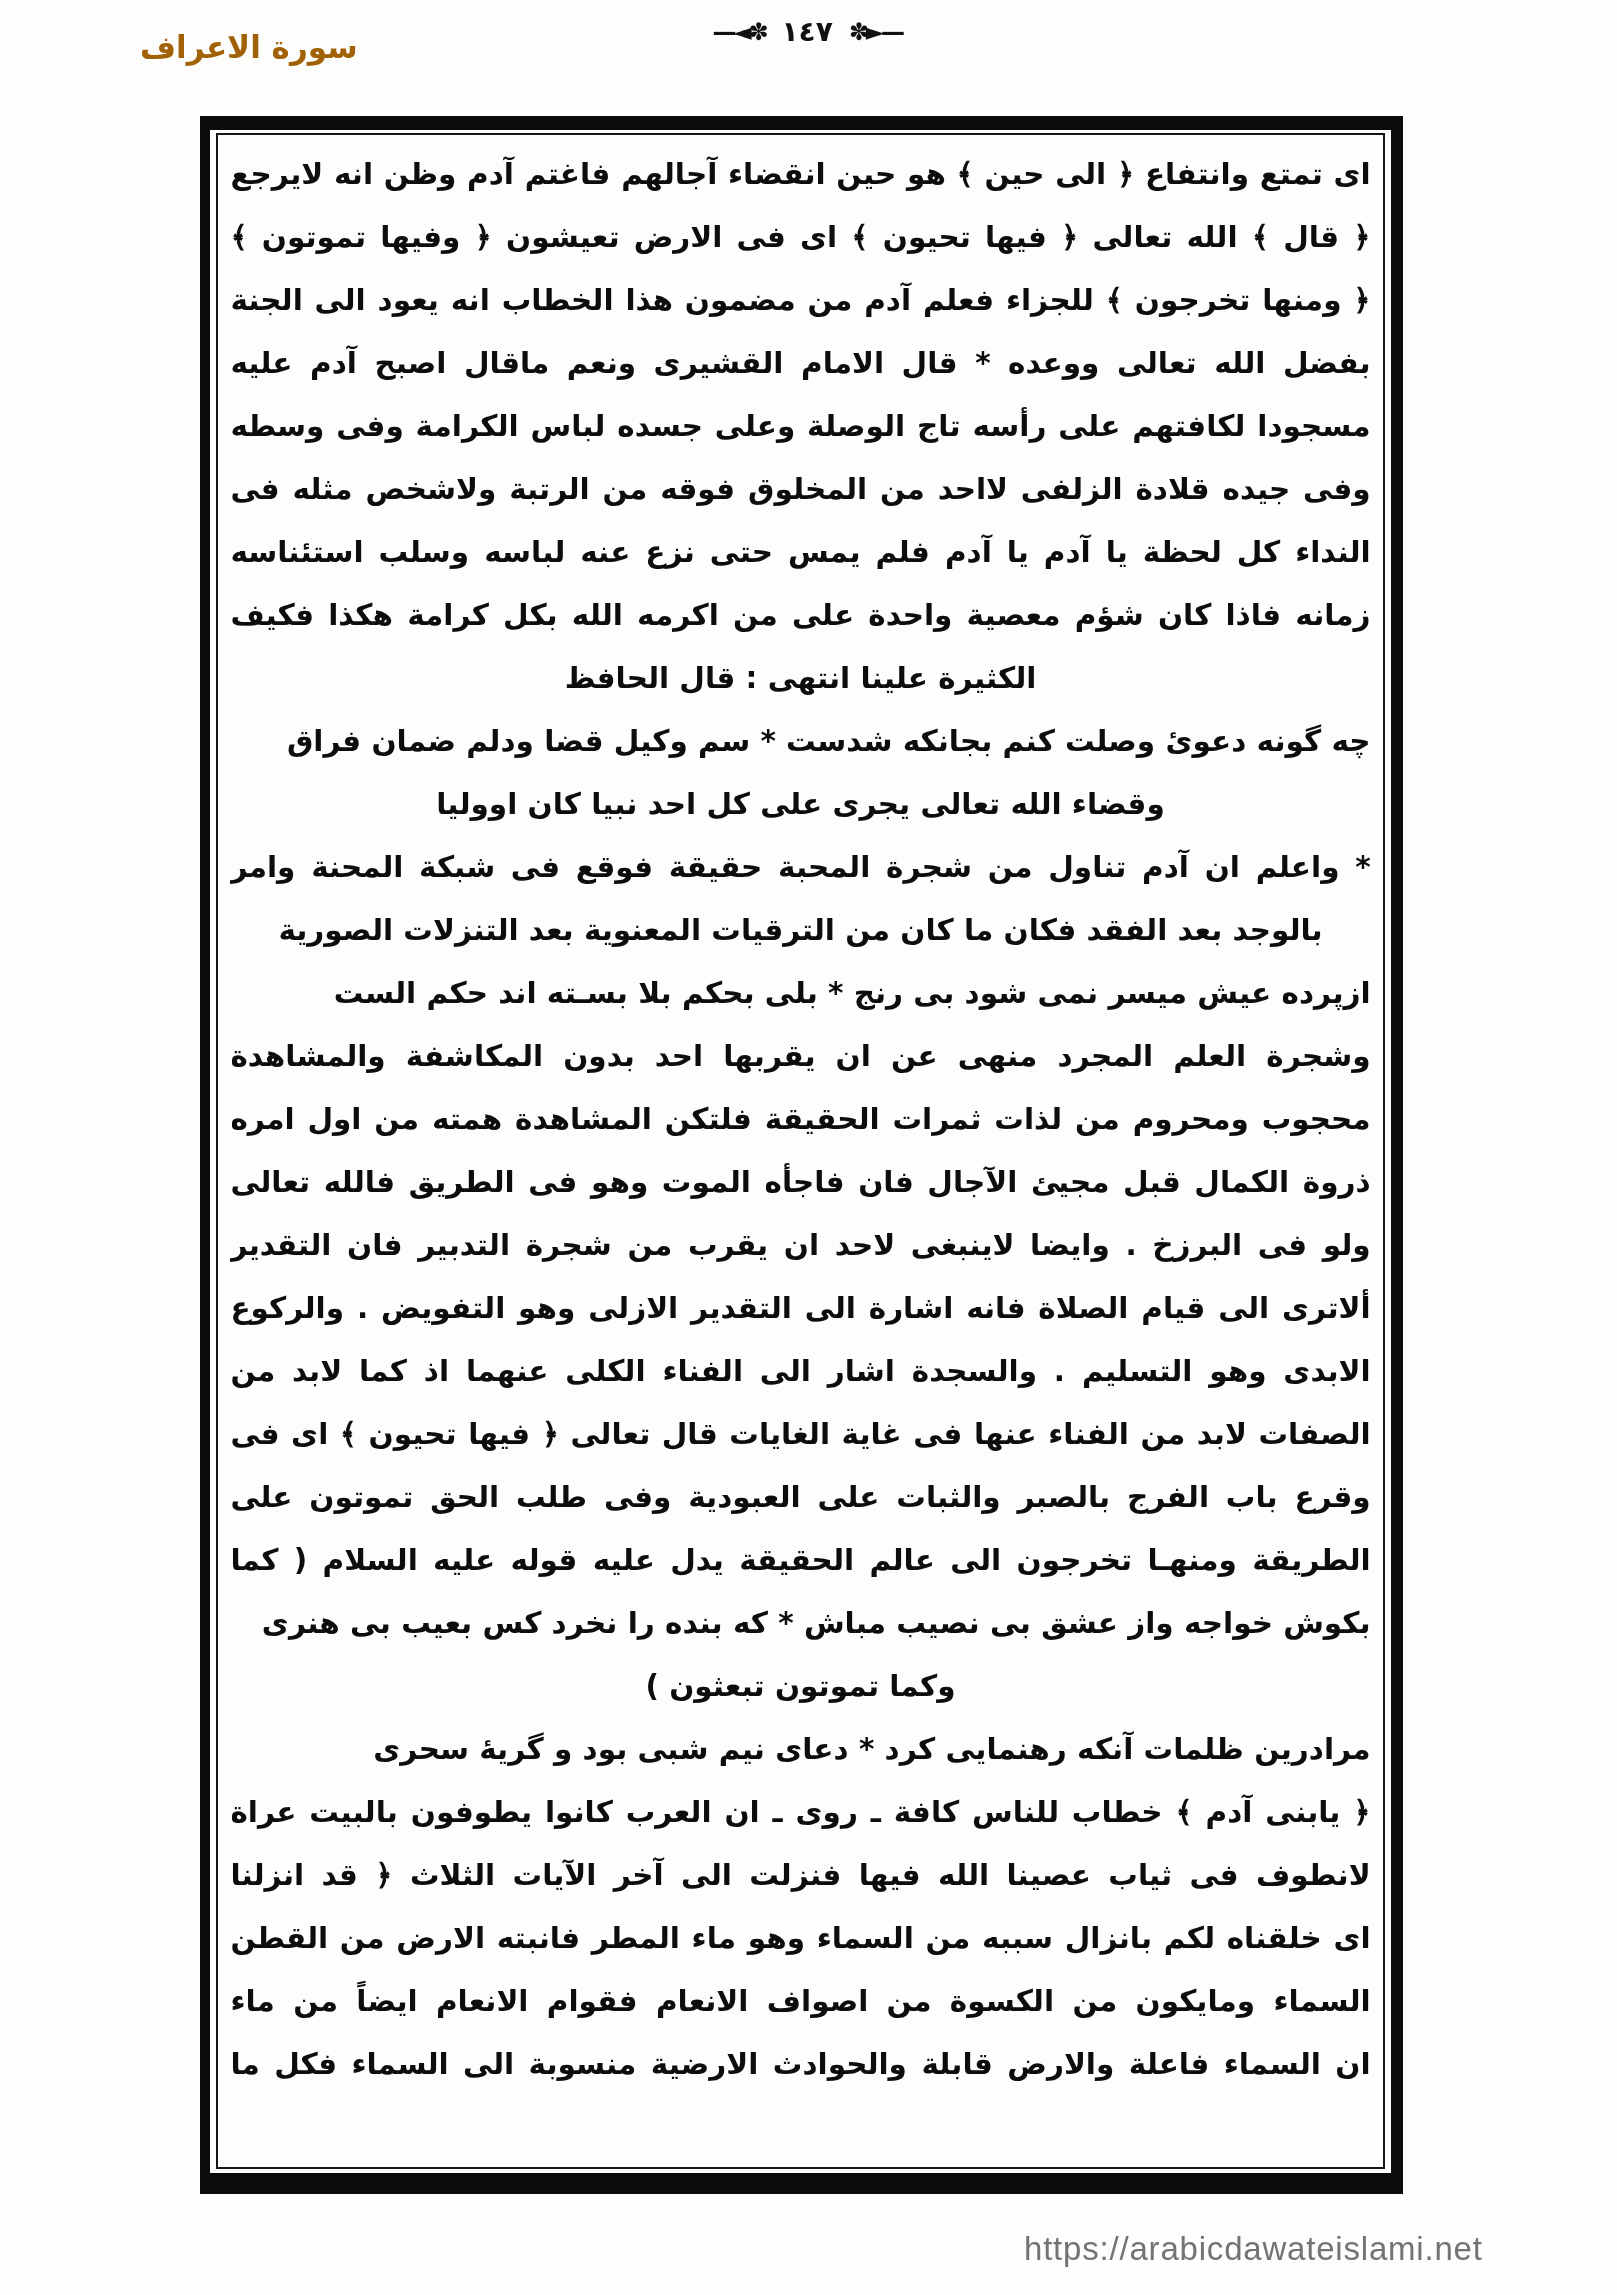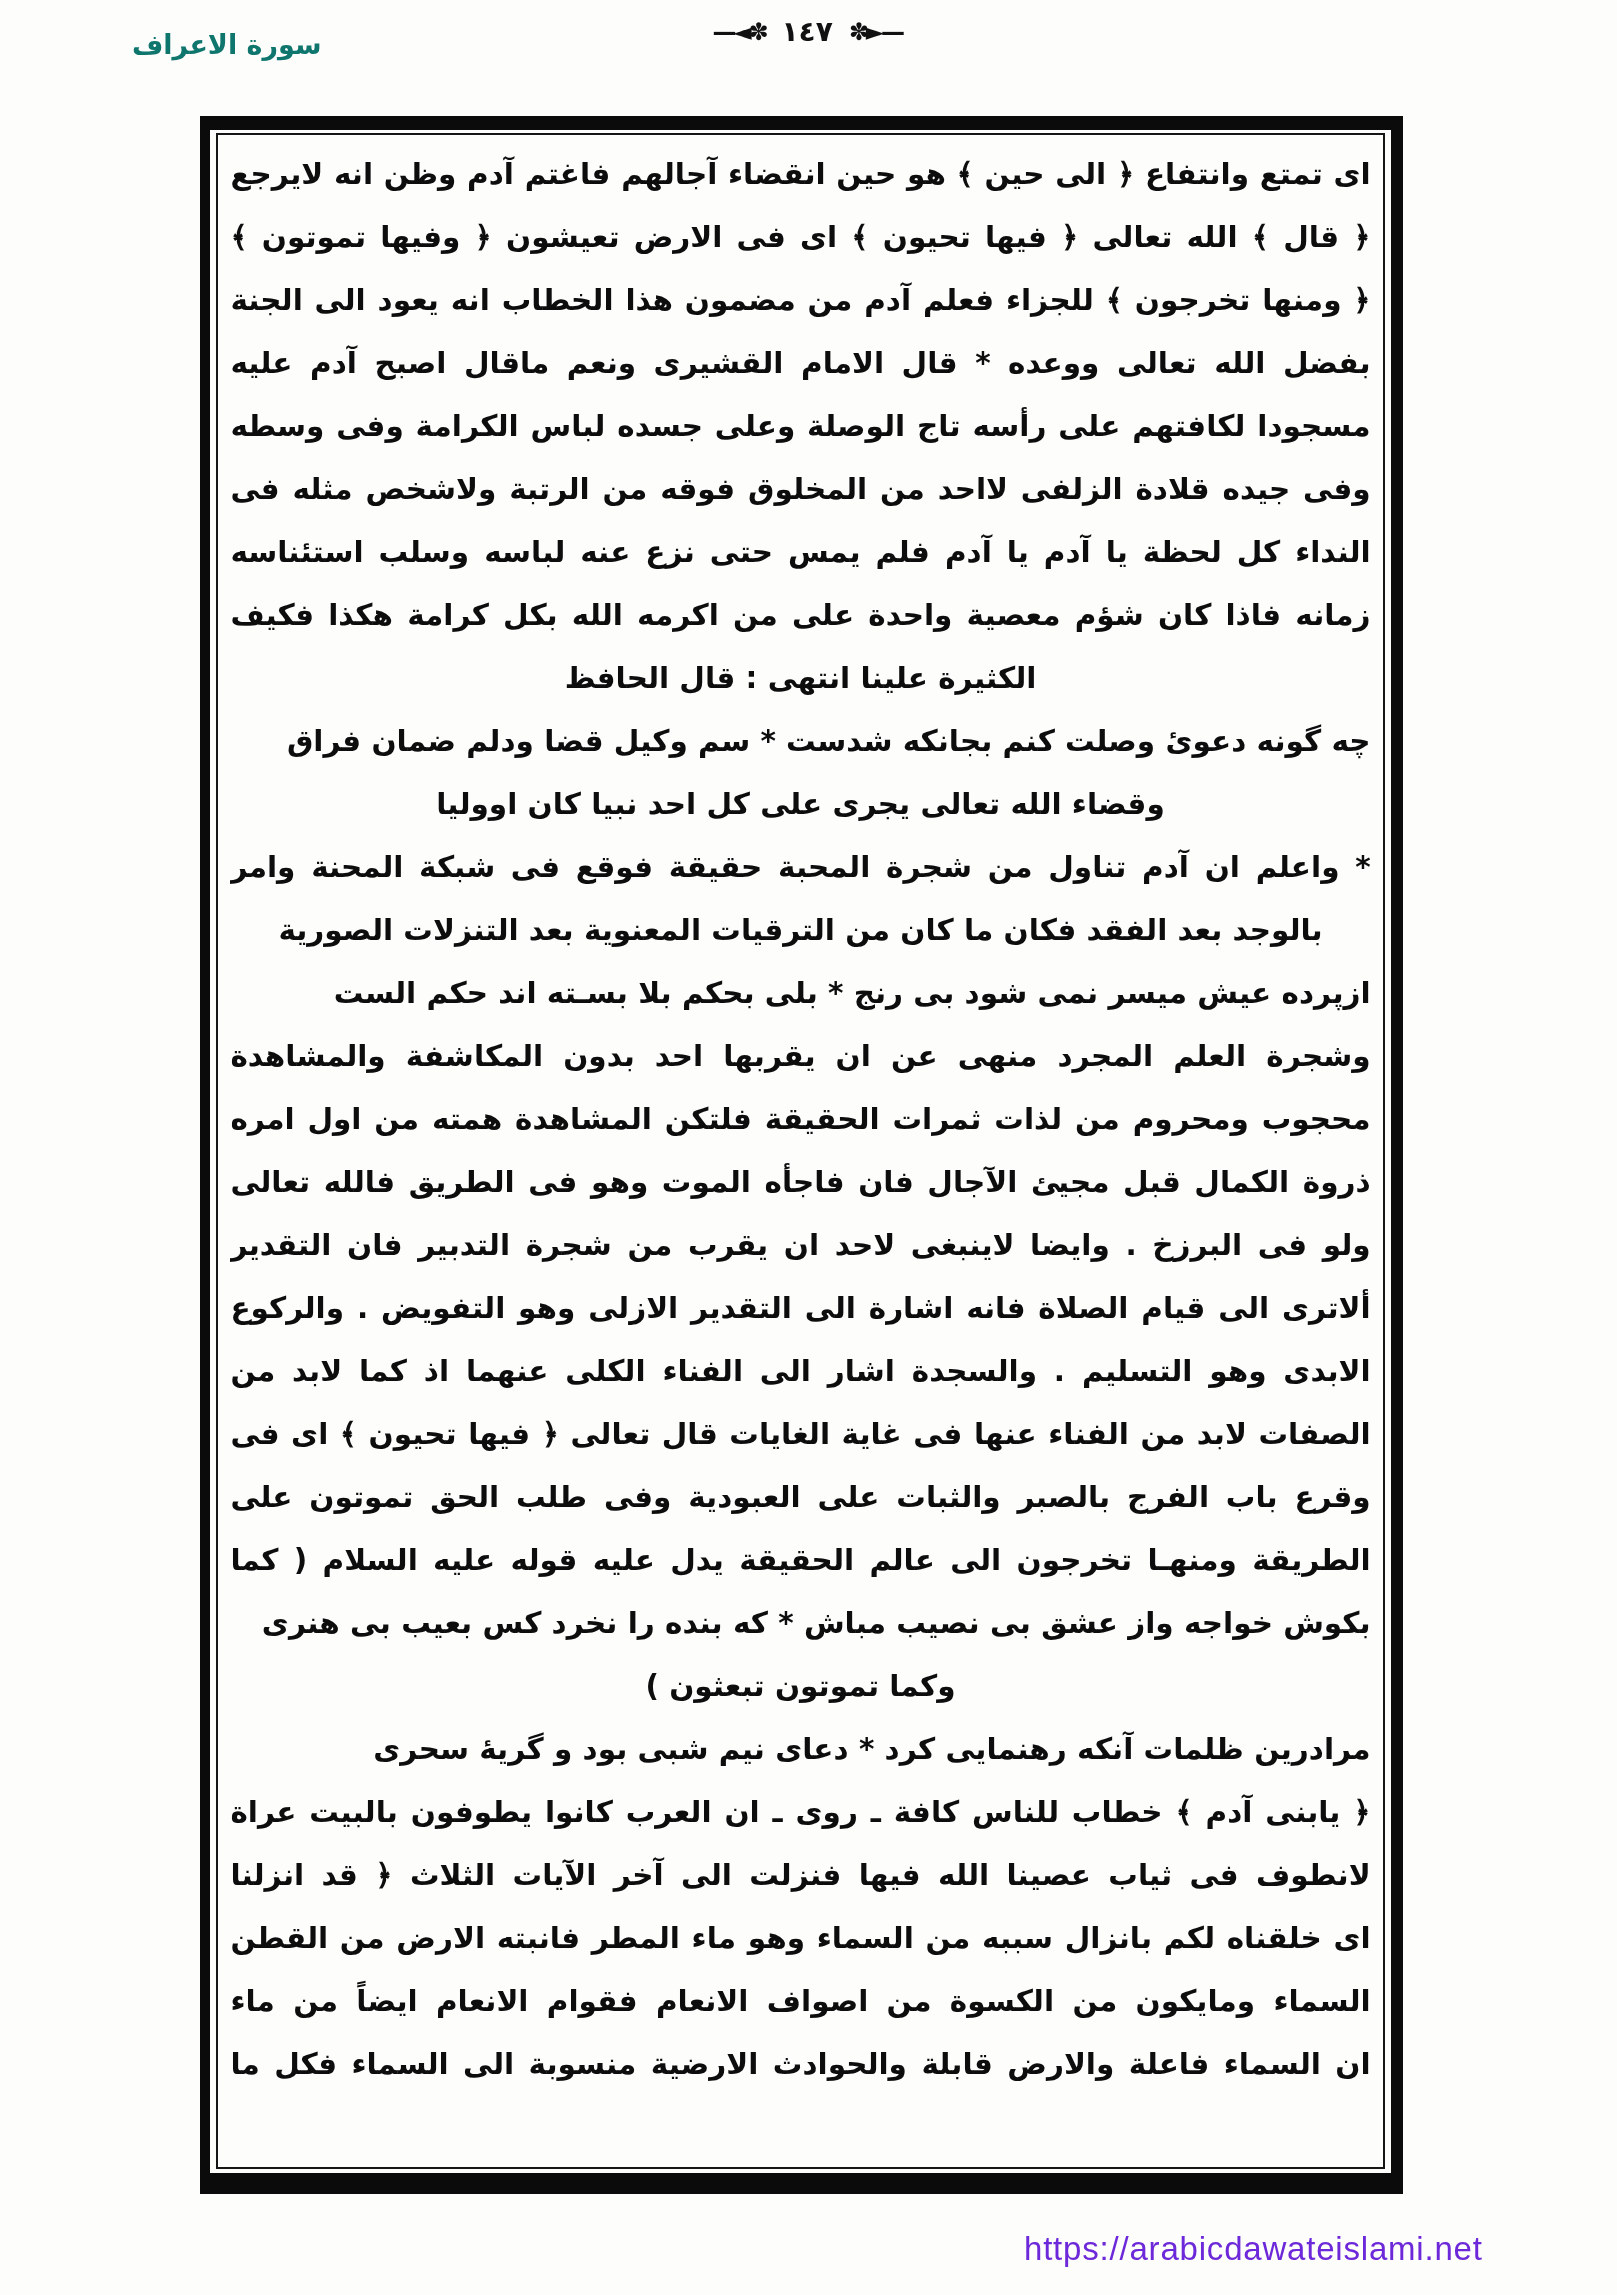--- a/index.html
+++ b/index.html
@@ -3,22 +3,22 @@
 <meta charset="utf-8">
 <style>
   html,body{margin:0;padding:0;}
   body{
     width:1618px;height:2295px;position:relative;
     background:#fdfdfc;overflow:hidden;
     font-family:"DejaVu Sans",sans-serif;
   }
   
   .surah-title{
-    position:absolute;top:29px;left:132px;
-    font-size:27px;font-weight:bold;color:#0f766e;
+    position:absolute;top:29px;left:140px;
+    font-size:31px;font-weight:bold;color:#a16207;
     direction:rtl;
   }
   .pagenum-group{
     position:absolute;top:17.6px;left:50%;
     transform:translateX(-51%);
     display:flex;align-items:center;gap:16px;
     color:#111;
   }
   .pagenum-group .num{
     font-size:28px;font-weight:bold;line-height:1;
@@ -49,21 +49,21 @@
     font-size:29.5px;font-weight:bold;color:#0d0d0d;
     overflow:hidden;
   }
   .line.justify{text-align:justify;text-align-last:justify;}
   .line.right{text-align:center;}
   .line.center{text-align:right;}
   
   .watermark{
     position:absolute;left:1024px;top:2230px;
     font-family:"Liberation Sans",sans-serif;
-    font-size:33px;color:#6d28d9;letter-spacing:0.8px;
+    font-size:33px;color:#737373;letter-spacing:0.8px;
   }
 </style>
 </head>
 <body>
 
 <div class="surah-title">سورة الاعراف</div>
 
 <div class="pagenum-group">
   <span class="orn">—◄✽</span>
   <span class="num">١٤٧</span>

